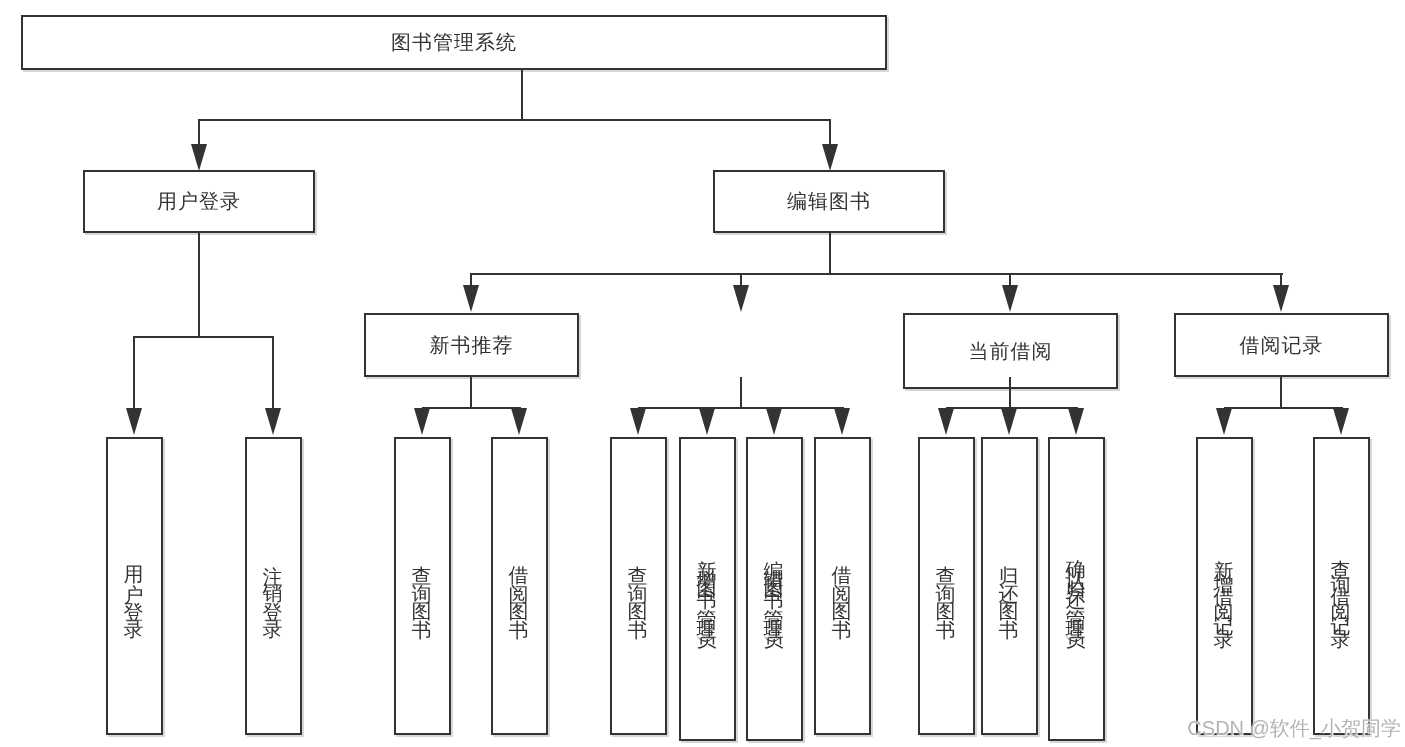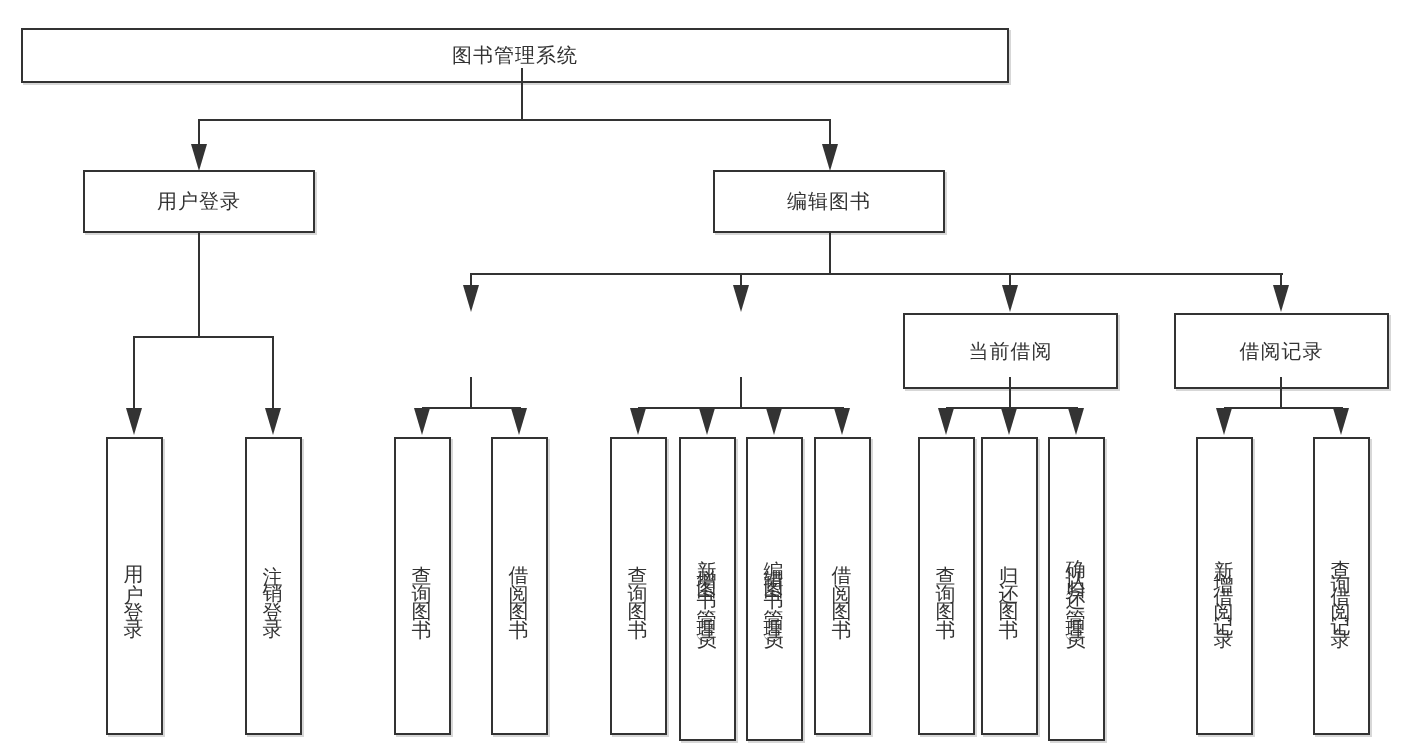--- a/index.html
+++ b/index.html
@@ -62,21 +62,21 @@
     text-shadow:0 0 2px #ffffff,1px 1px 0 rgba(255,255,255,0.8);
     white-space:nowrap;
     z-index:10;
   }
 </style>
 </head>
 <body>
 
 <div class="canvas">
 
-  <div class="box" style="left:21px;top:28px;width:988px;height:55px">
+  <div class="box" style="left:21px;top:15px;width:866px;height:55px">
     <span class="hlabel">图书管理系统</span>
   </div>
 
   <div class="vline" style="left:521px;top:68px;height:52px"></div>
   <div class="hline" style="left:198px;top:119px;width:633px"></div>
   <div class="vline" style="left:198px;top:119px;height:27px"></div>
   <div class="arrow" style="left:191px;top:144px"></div>
   <div class="vline" style="left:829px;top:119px;height:27px"></div>
   <div class="arrow" style="left:822px;top:144px"></div>
 
@@ -98,24 +98,27 @@
   <div class="hline" style="left:470px;top:273px;width:813px"></div>
   <div class="vline" style="left:470px;top:273px;height:14px"></div>
   <div class="arrow" style="left:463px;top:285px"></div>
   <div class="vline" style="left:740px;top:273px;height:14px"></div>
   <div class="arrow" style="left:733px;top:285px"></div>
   <div class="vline" style="left:1009px;top:273px;height:14px"></div>
   <div class="arrow" style="left:1002px;top:285px"></div>
   <div class="vline" style="left:1280px;top:273px;height:14px"></div>
   <div class="arrow" style="left:1273px;top:285px"></div>
 
+  <div class="box" style="left:364px;top:313px;width:215px;height:64px">
+    <span class="hlabel">新书推荐</span>
+  </div>
   <div class="box" style="left:903px;top:313px;width:215px;height:76px">
     <span class="hlabel">当前借阅</span>
   </div>
-  <div class="box" style="left:1174px;top:313px;width:215px;height:76px">
+  <div class="box" style="left:1174px;top:313px;width:215px;height:64px">
     <span class="hlabel">借阅记录</span>
   </div>
 
   <div class="vline" style="left:470px;top:377px;height:31px"></div>
   <div class="hline" style="left:422px;top:407px;width:99px"></div>
   <div class="arrow" style="left:414px;top:408px"></div>
   <div class="arrow" style="left:511px;top:408px"></div>
 
   <div class="vline" style="left:740px;top:377px;height:31px"></div>
   <div class="hline" style="left:638px;top:407px;width:206px"></div>
@@ -172,14 +175,15 @@
     <span class="vtext s9">确认归还（管理员）</span>
   </div>
 
   <div class="box leaf" style="left:1196px;top:437px">
     <span class="vtext s6">新增借阅记录</span>
   </div>
   <div class="box leaf" style="left:1313px;top:437px">
     <span class="vtext s6">查询借阅记录</span>
   </div>
 
+  <div class="watermark">CSDN @软件_小贺同学</div>
 
 </div>
 
 </body></html>

